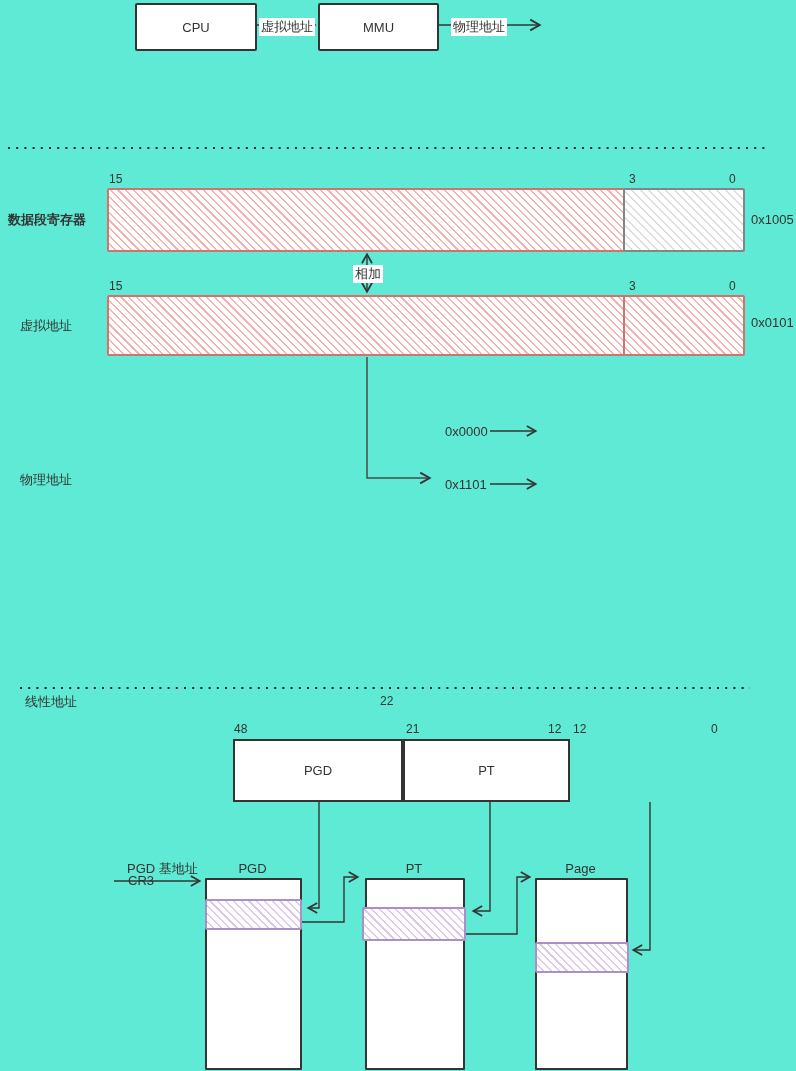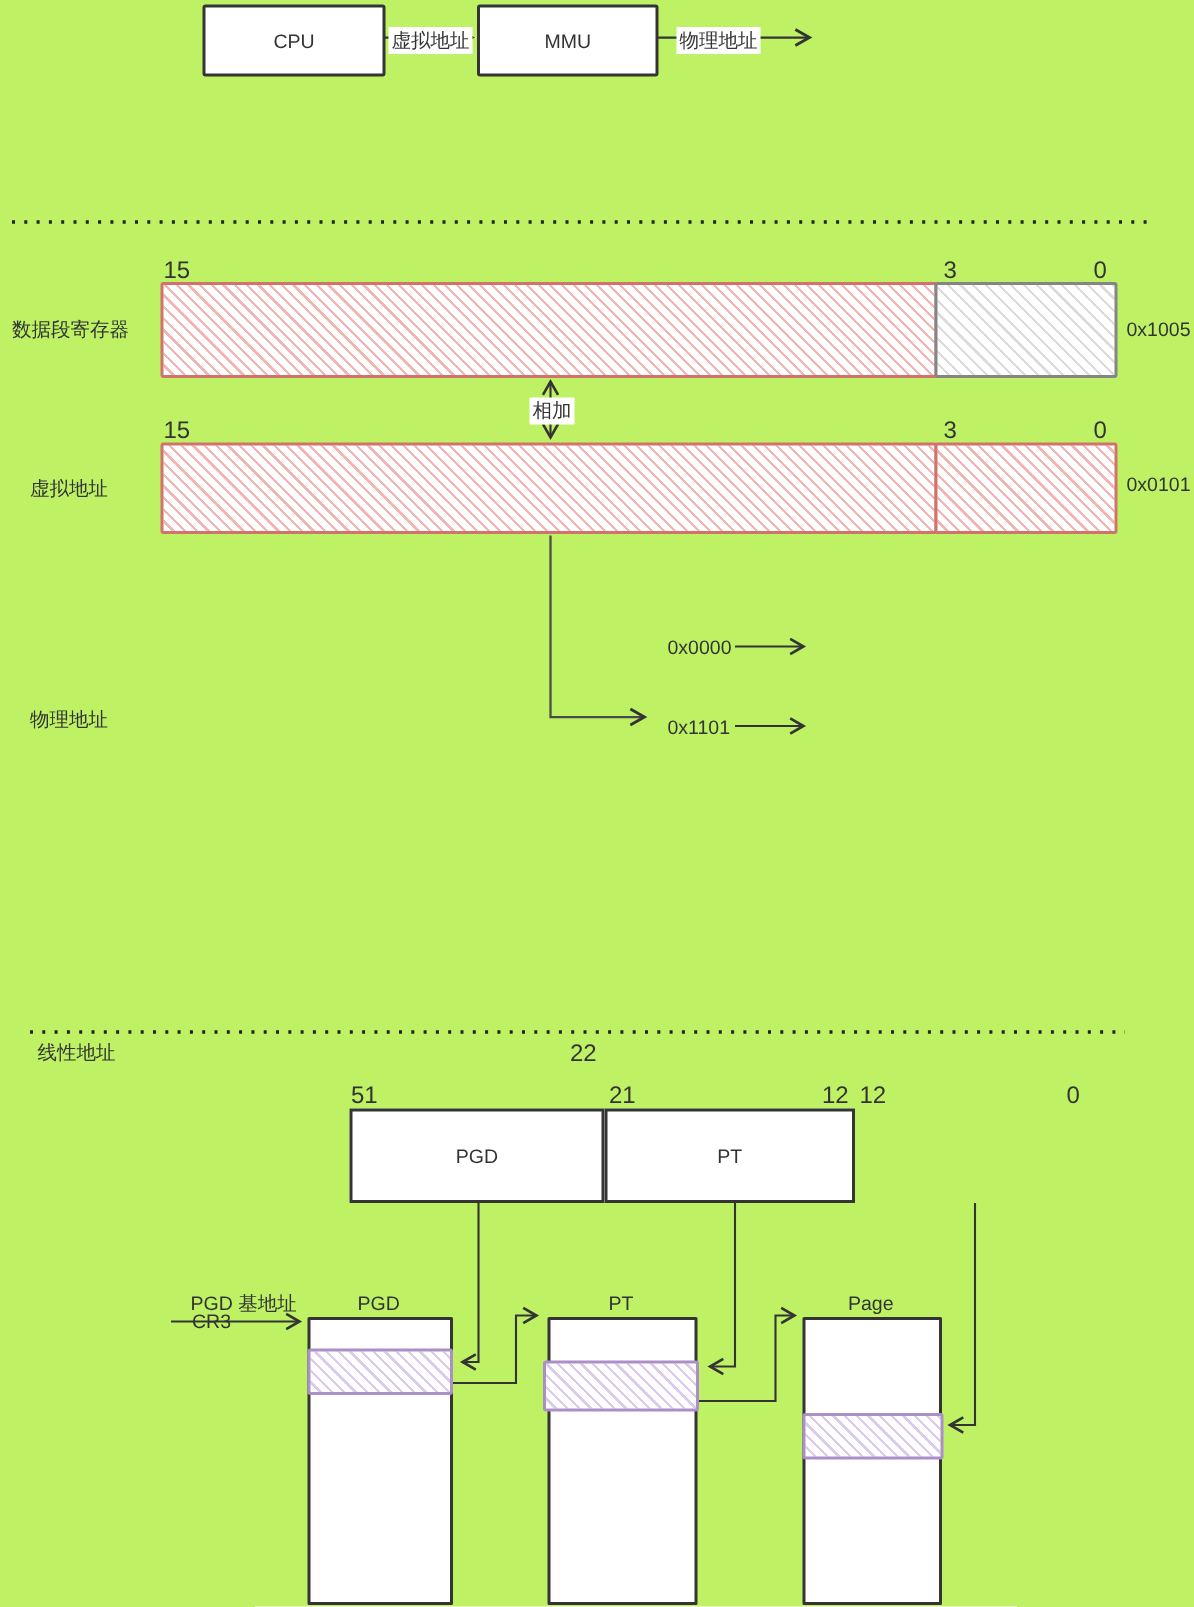--- a/index.html
+++ b/index.html
@@ -1,25 +1,25 @@
 <!DOCTYPE html>
 <html><head>
 <meta charset="utf-8">
 <style>
   html,body{margin:0;padding:0;background:#fff;}
   #canvas{
-    position:relative;width:796px;height:1071px;background:#bef264;overflow:hidden;
+    position:relative;width:796px;height:1071px;background:#5eead4;overflow:hidden;
     font-family:"Liberation Sans","DejaVu Sans",sans-serif;color:#333;
   }
   .box{
     position:absolute;border:2px solid #343434;background:#fff;border-radius:2px;
     display:flex;align-items:center;justify-content:center;font-size:13px;color:#333;
   }
   .lbl{position:absolute;font-size:13px;color:#333;white-space:nowrap;}
-  .bit{position:absolute;font-size:16px;color:#333;white-space:nowrap;text-align:center;}
+  .bit{position:absolute;font-size:12px;color:#333;white-space:nowrap;text-align:center;}
   .onln{background:#fff;padding:0 2px;}
   .hatch-red{
     position:absolute;border:2px solid #d1726d;border-radius:2px;
     background-color:#fff;
     background-image:repeating-linear-gradient(45deg,rgba(0,0,0,0) 0 4px,#f2b5b1 4px 5.5px);
   }
   .hatch-gray{
     position:absolute;border:2px solid #858585;border-radius:2px;
     background-color:#fff;
     background-image:repeating-linear-gradient(45deg,rgba(0,0,0,0) 0 4.5px,#dcdcdc 4.5px 6px);
@@ -74,21 +74,21 @@
 
   <div class="box" style="left:135px;top:3px;width:118px;height:44px;">
     <span>CPU</span>
   </div>
   <span class="lbl onln" style="left:259px;top:18px;">虚拟地址</span>
   <div class="box" style="left:318px;top:3px;width:117px;height:44px;">
     <span>MMU</span>
   </div>
   <span class="lbl onln" style="left:451px;top:18px;">物理地址</span>
 
-  <span class="lbl" style="left:8px;top:211px;">数据段寄存器</span>
+  <span class="lbl" style="left:8px;top:211px;font-weight:bold;">数据段寄存器</span>
 
   <span class="bit" style="left:109px;top:172px;">15</span>
   <span class="bit" style="left:629px;top:172px;">3</span>
   <span class="bit" style="left:729px;top:172px;">0</span>
   <div class="hatch-red" style="left:107px;top:188px;width:514px;height:60px;"></div>
   <div class="hatch-gray" style="left:623px;top:188px;width:118px;height:60px;"></div>
   <span class="lbl" style="left:751px;top:212px;">0x1005</span>
 
   <span class="lbl onln" style="left:353px;top:265px;">相加</span>
 
@@ -100,21 +100,21 @@
   <div class="hatch-red" style="left:623px;top:295px;width:118px;height:57px;"></div>
   <span class="lbl" style="left:751px;top:315px;">0x0101</span>
 
   <span class="lbl" style="left:20px;top:471px;">物理地址</span>
   <span class="lbl" style="left:445px;top:424px;">0x0000</span>
   <span class="lbl" style="left:445px;top:477px;">0x1101</span>
 
 
   <span class="lbl" style="left:25px;top:693px;">线性地址</span>
 
-  <span class="bit" style="left:234px;top:722px;">51</span>
+  <span class="bit" style="left:234px;top:722px;">48</span>
   <span class="bit" style="left:380px;top:694px;">22</span>
   <span class="bit" style="left:406px;top:722px;">21</span>
   <span class="bit" style="left:548px;top:722px;">12</span>
   <span class="bit" style="left:573px;top:722px;">12</span>
   <span class="bit" style="left:711px;top:722px;">0</span>
 
   <div class="field" style="left:233px;top:739px;width:166px;height:59px;">
     <span>PGD</span>
   </div>
   <div class="field" style="left:403px;top:739px;width:163px;height:59px;">

